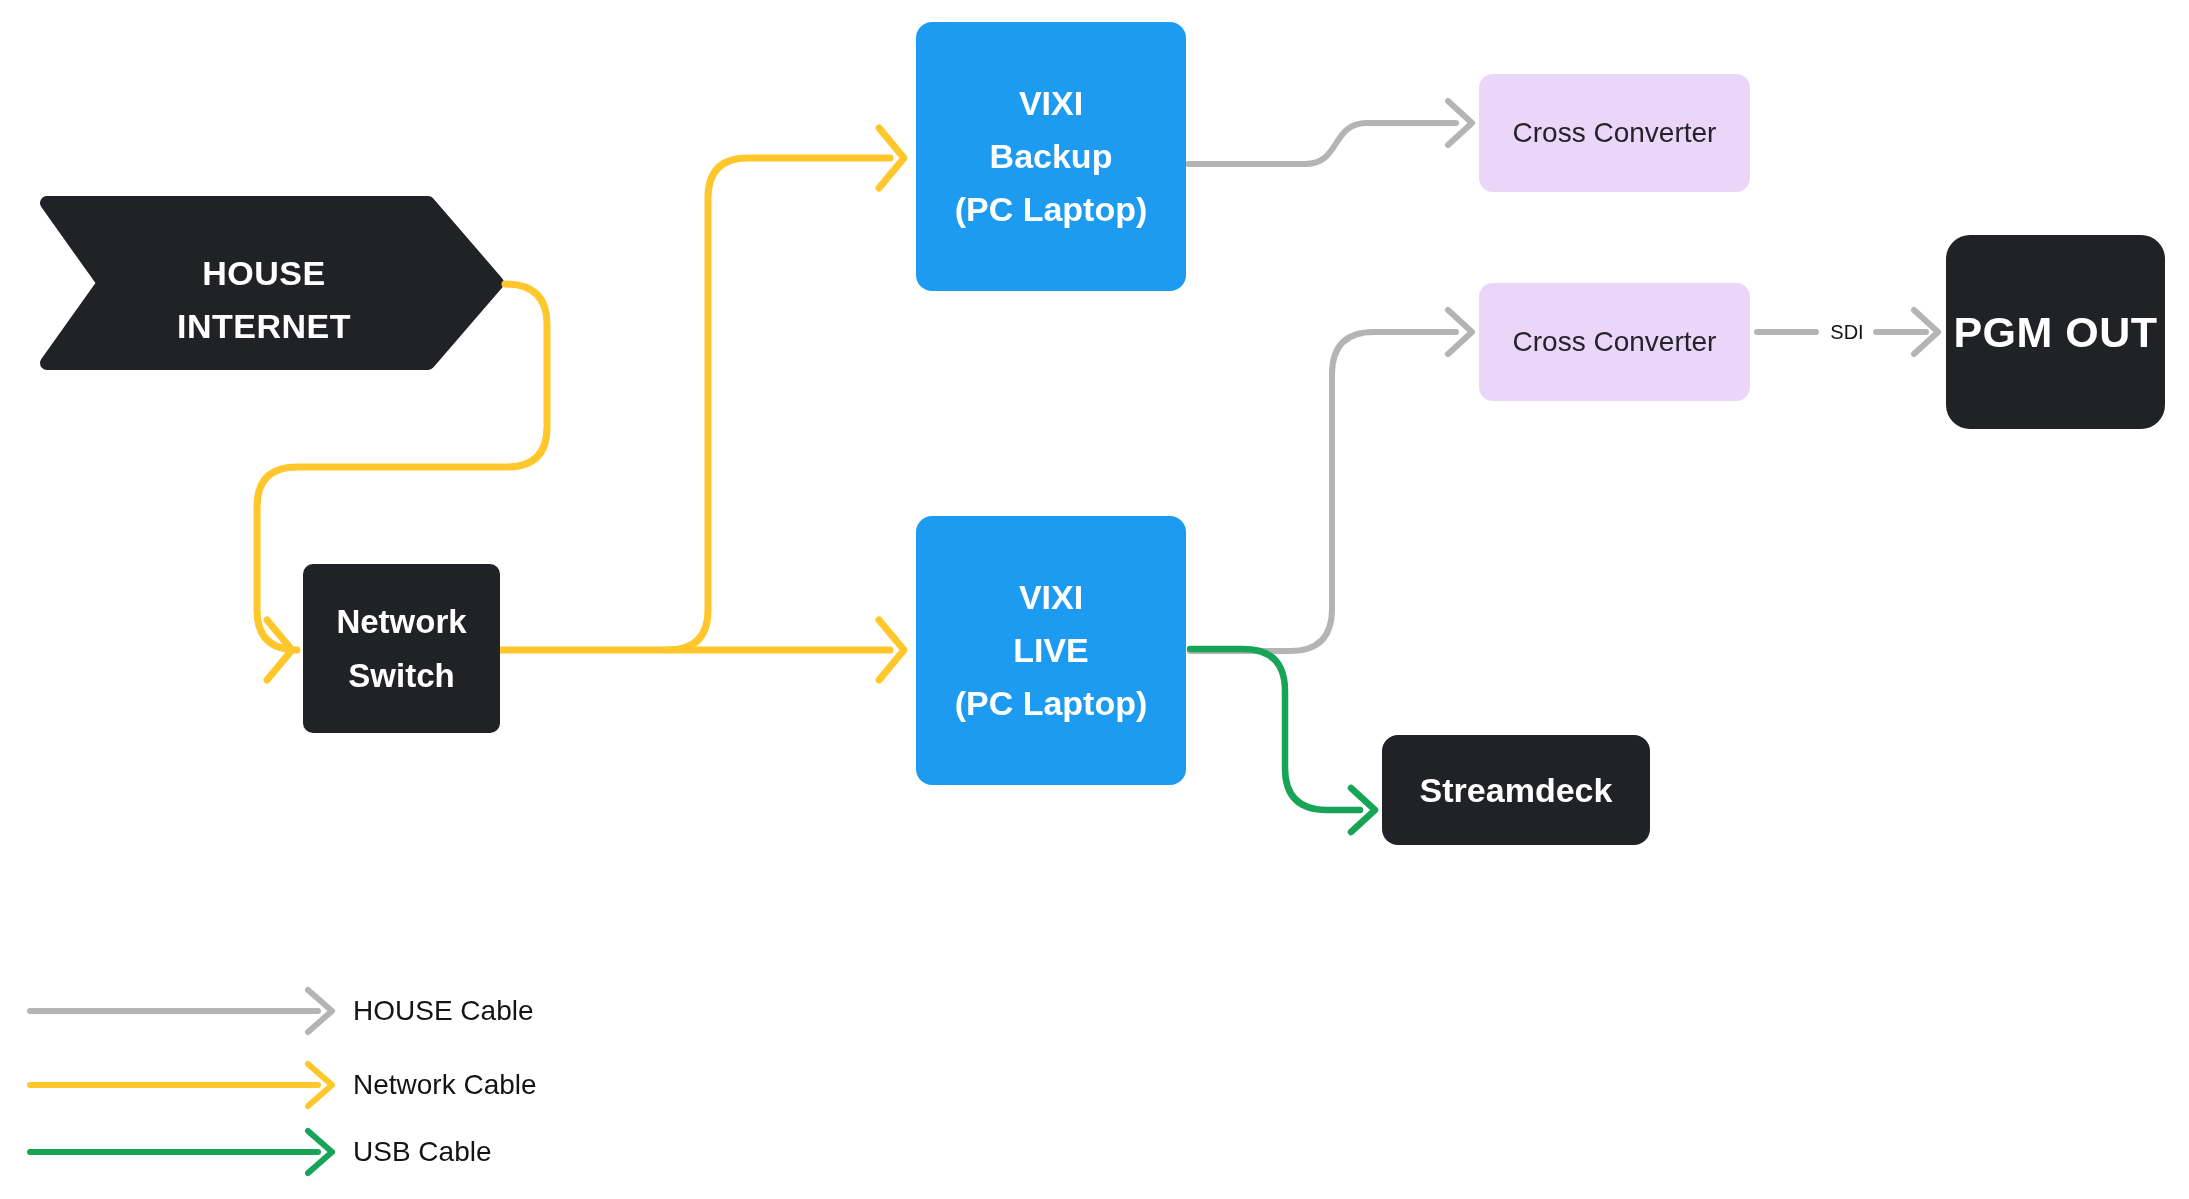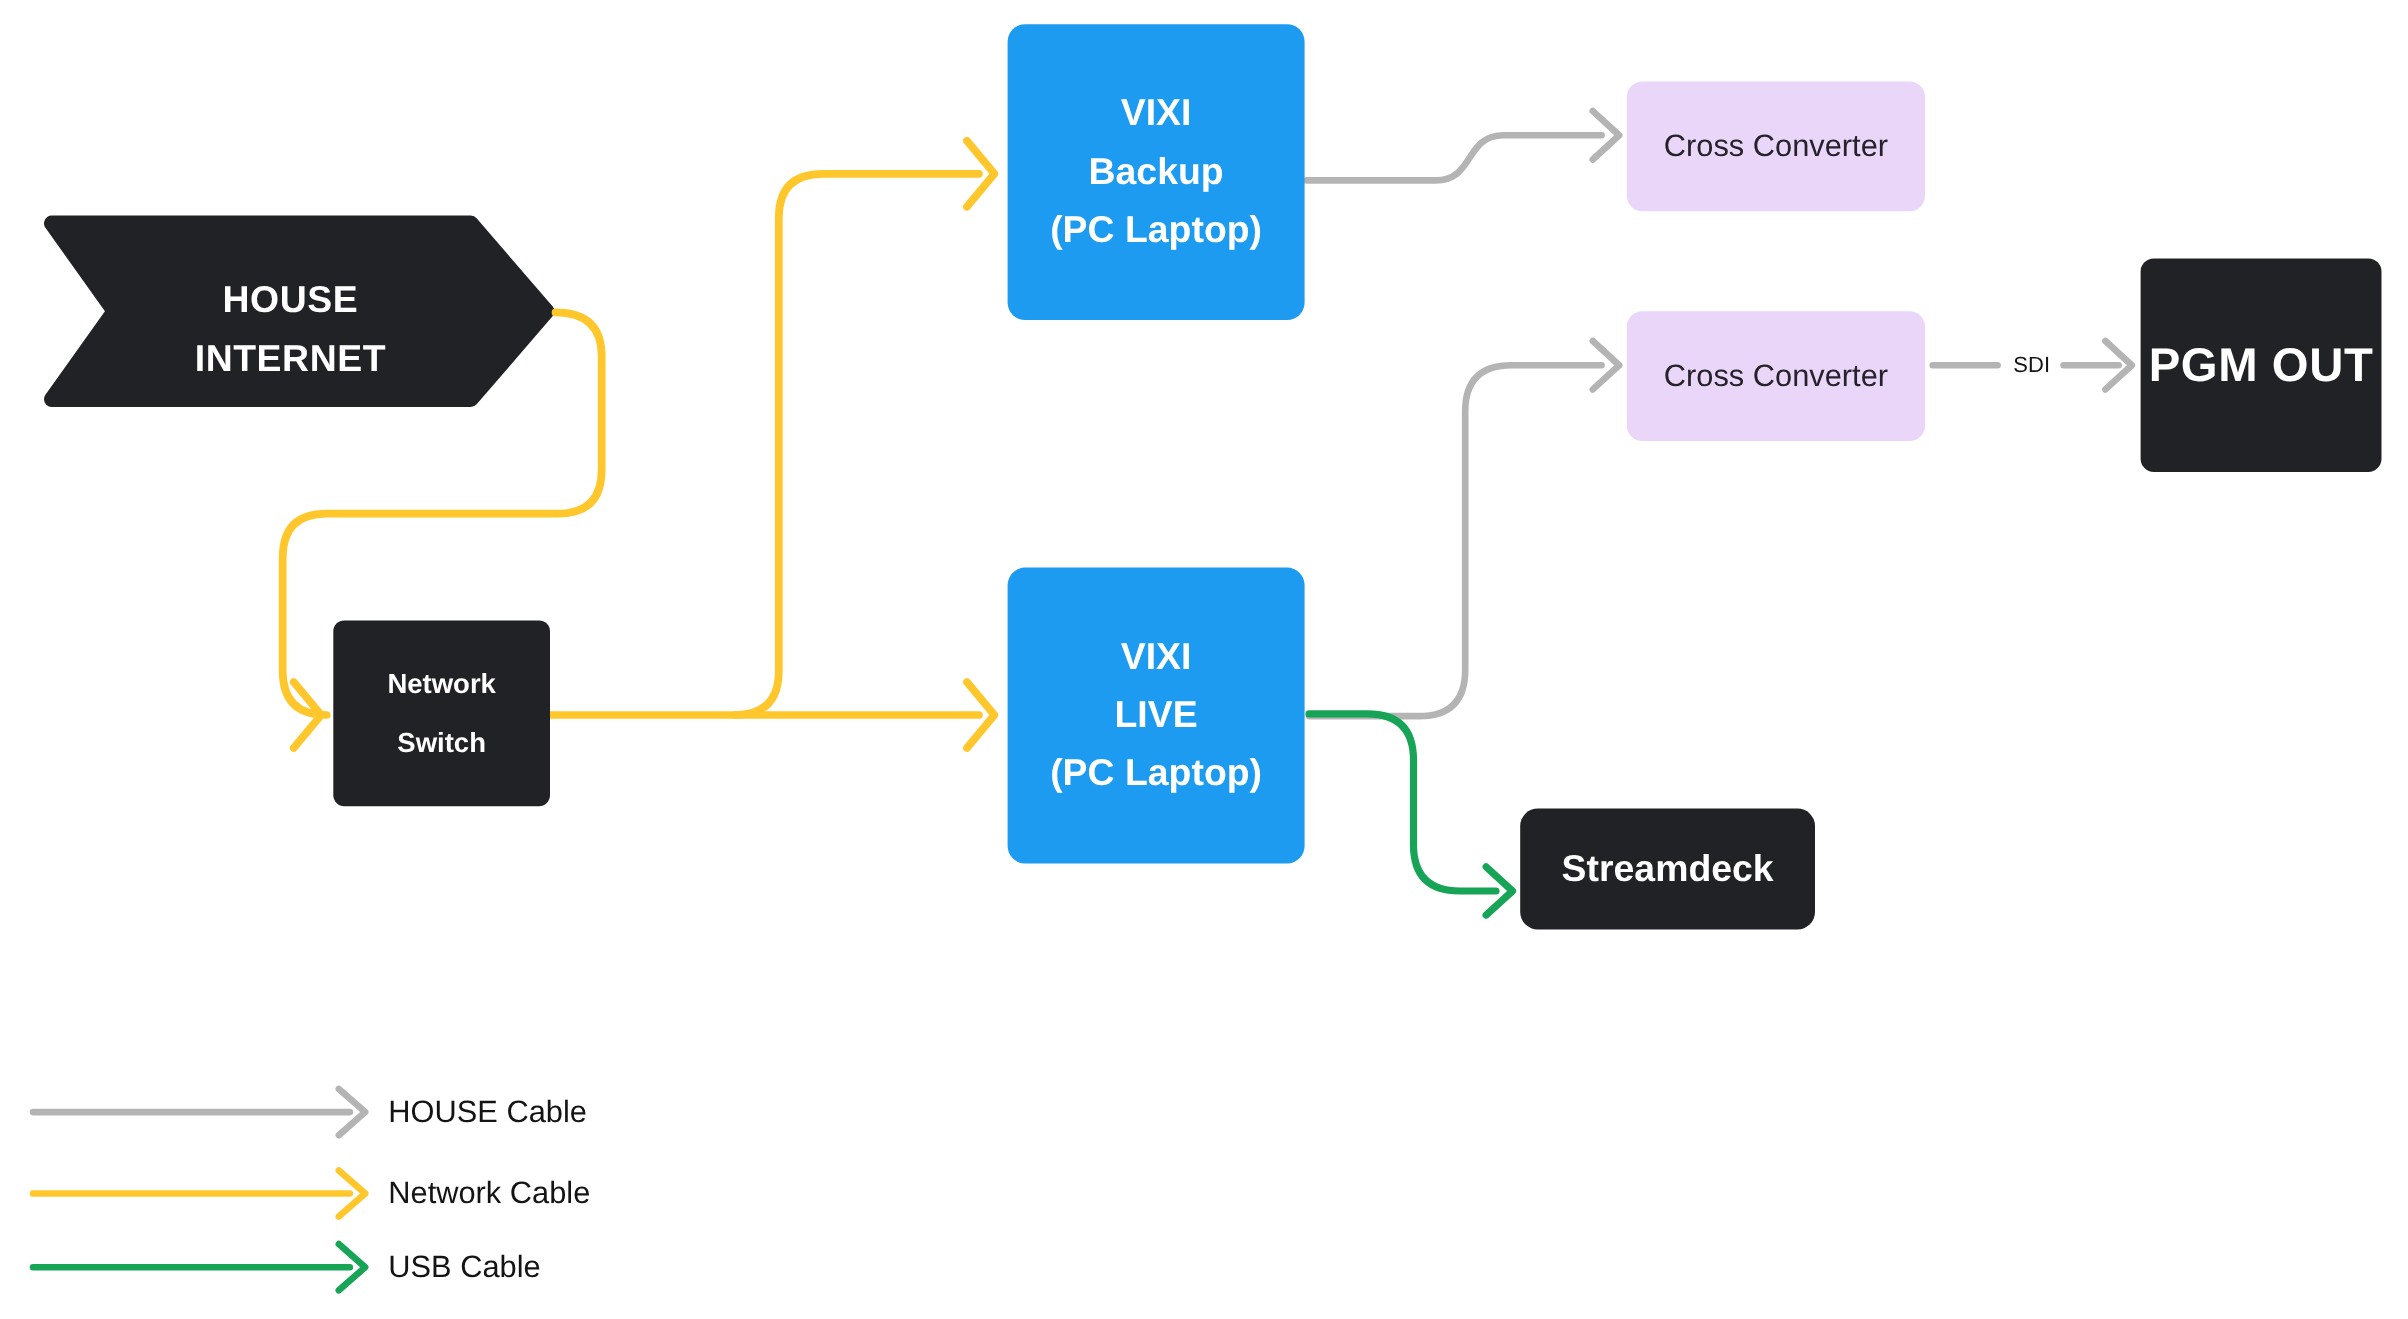--- a/index.html
+++ b/index.html
@@ -39,28 +39,28 @@
   .dark{background:var(--node_dark);color:var(--text_light);}
   .blue{background:var(--node_blue);color:var(--text_light);}
   .purple{background:var(--node_purple);color:var(--text_dark);}
 
   .banner-label{
     position:absolute;z-index:2;left:124px;top:247px;width:280px;
     color:var(--text_light);font-size:34px;font-weight:600;line-height:53px;
     letter-spacing:.5px;text-align:center;
   }
   .network-switch{left:303px;top:564px;width:197px;height:169px;border-radius:10px;
-    font-size:25px;font-weight:600;line-height:54px;text-align:right;}
+    font-size:33px;font-weight:600;line-height:54px;text-align:right;}
   .vixi{width:270px;height:269px;border-radius:16px;font-size:34px;font-weight:600;line-height:53px;}
   .vixi-backup{left:916px;top:22px;}
   .vixi-live{left:916px;top:516px;}
   .cross-converter{width:271px;height:118px;border-radius:14px;font-size:28px;font-weight:500;}
   .cc-top{left:1479px;top:74px;}
   .cc-bottom{left:1479px;top:283px;}
-  .pgm-out{left:1946px;top:235px;width:219px;height:194px;border-radius:12px;
+  .pgm-out{left:1946px;top:235px;width:219px;height:194px;border-radius:24px;
     font-size:43px;font-weight:600;letter-spacing:.5px;}
   .streamdeck{left:1382px;top:735px;width:268px;height:110px;border-radius:16px;
     font-size:34px;font-weight:600;}
   .sdi-label{
     position:absolute;z-index:2;left:1807px;top:312px;width:80px;height:40px;
     display:flex;align-items:center;justify-content:center;
     color:var(--legend_text);font-size:20px;font-weight:500;
   }
   .legend-label{
     position:absolute;z-index:2;left:353px;height:40px;

